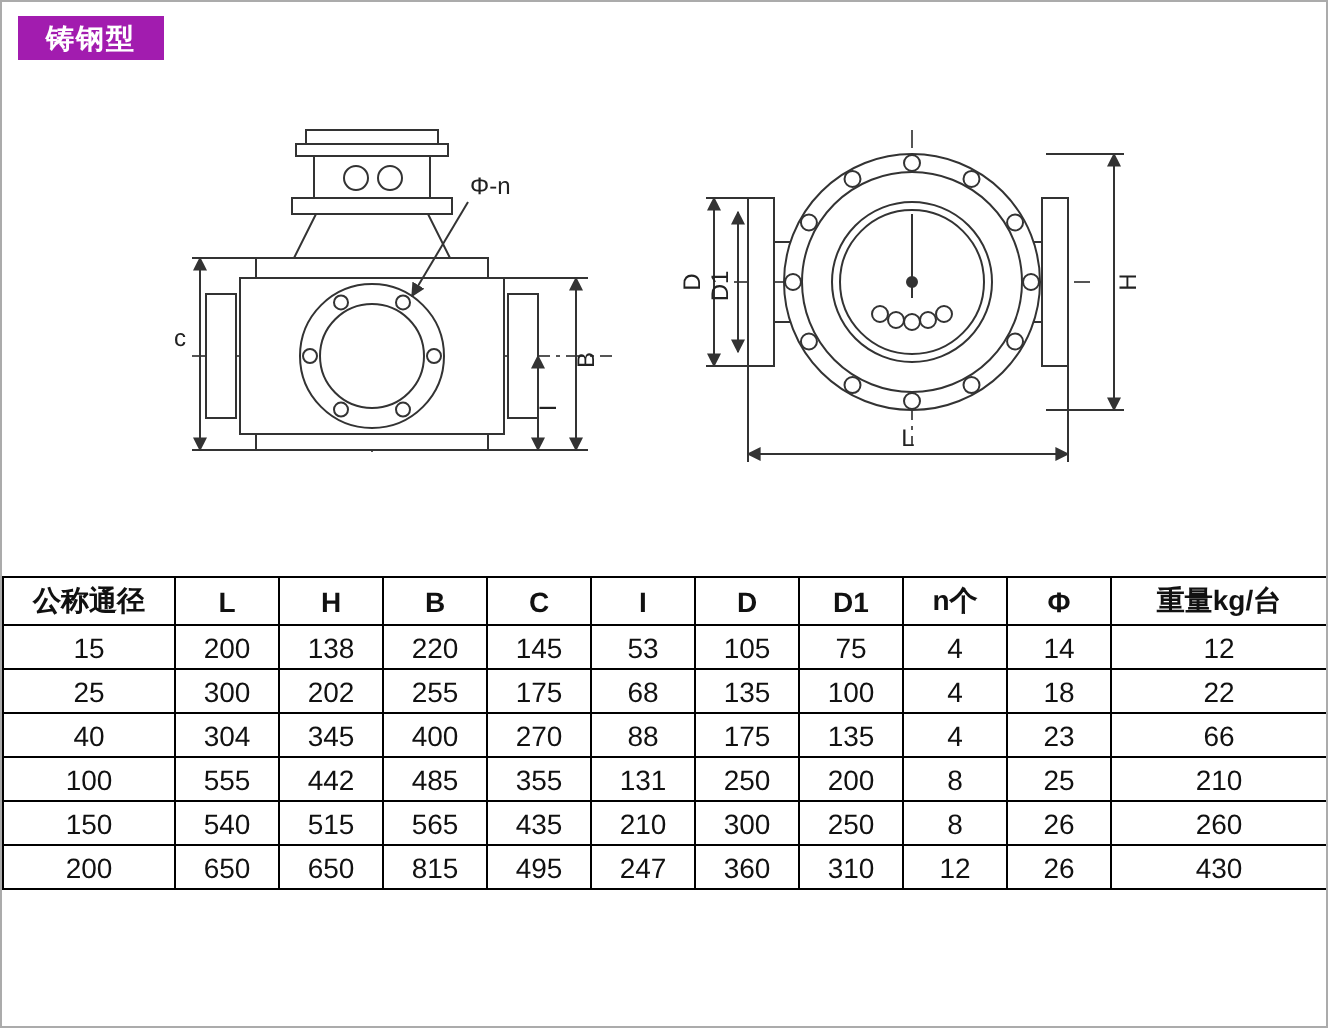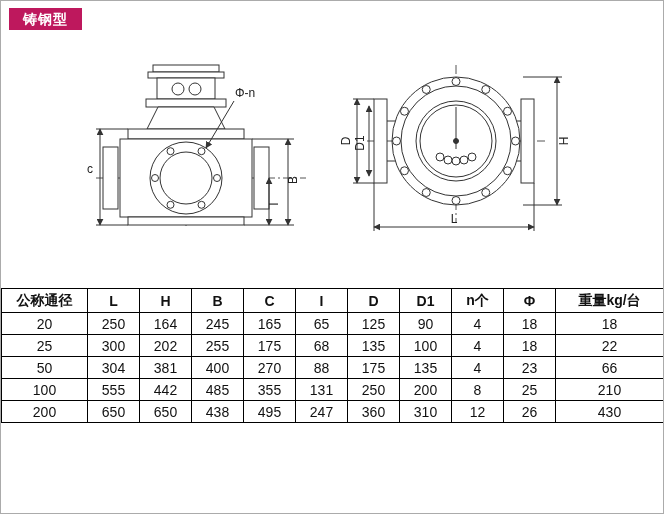--- a/index.html
+++ b/index.html
@@ -10,21 +10,21 @@
     width: 664px;
     height: 514px;
     border: 1px solid #ababab;
     background: #ffffff;
     overflow: hidden;
   }
   .badge {
     position: absolute;
     top: 7px;
     left: 8px;
-    background: #be185d;
+    background: #a21caf;
     color: #ffffff;
     font-size: 14px;
     font-weight: bold;
     line-height: 16px;
     padding: 3px 14px;
     letter-spacing: 1px;
   }
   .drawing {
     position: absolute;
     top: 36px;
@@ -217,49 +217,49 @@
           <th>I</th>
           <th>D</th>
           <th>D1</th>
           <th>n个</th>
           <th>Φ</th>
           <th>重量kg/台</th>
         </tr>
     </thead>
     <tbody>
         <tr>
-          <td>20</td>
-          <td>250</td>
-          <td>164</td>
-          <td>245</td>
-          <td>165</td>
-          <td>65</td>
-          <td>125</td>
-          <td>90</td>
+          <td>15</td>
+          <td>200</td>
+          <td>138</td>
+          <td>220</td>
+          <td>145</td>
+          <td>53</td>
+          <td>105</td>
+          <td>75</td>
           <td>4</td>
-          <td>18</td>
-          <td>18</td>
+          <td>14</td>
+          <td>12</td>
         </tr>
         <tr>
           <td>25</td>
           <td>300</td>
           <td>202</td>
           <td>255</td>
           <td>175</td>
           <td>68</td>
           <td>135</td>
           <td>100</td>
           <td>4</td>
           <td>18</td>
           <td>22</td>
         </tr>
         <tr>
-          <td>50</td>
+          <td>40</td>
           <td>304</td>
-          <td>381</td>
+          <td>345</td>
           <td>400</td>
           <td>270</td>
           <td>88</td>
           <td>175</td>
           <td>135</td>
           <td>4</td>
           <td>23</td>
           <td>66</td>
         </tr>
         <tr>
@@ -269,24 +269,37 @@
           <td>485</td>
           <td>355</td>
           <td>131</td>
           <td>250</td>
           <td>200</td>
           <td>8</td>
           <td>25</td>
           <td>210</td>
         </tr>
         <tr>
+          <td>150</td>
+          <td>540</td>
+          <td>515</td>
+          <td>565</td>
+          <td>435</td>
+          <td>210</td>
+          <td>300</td>
+          <td>250</td>
+          <td>8</td>
+          <td>26</td>
+          <td>260</td>
+        </tr>
+        <tr>
           <td>200</td>
           <td>650</td>
           <td>650</td>
-          <td>438</td>
+          <td>815</td>
           <td>495</td>
           <td>247</td>
           <td>360</td>
           <td>310</td>
           <td>12</td>
           <td>26</td>
           <td>430</td>
         </tr>
       </tbody>
   </table>

